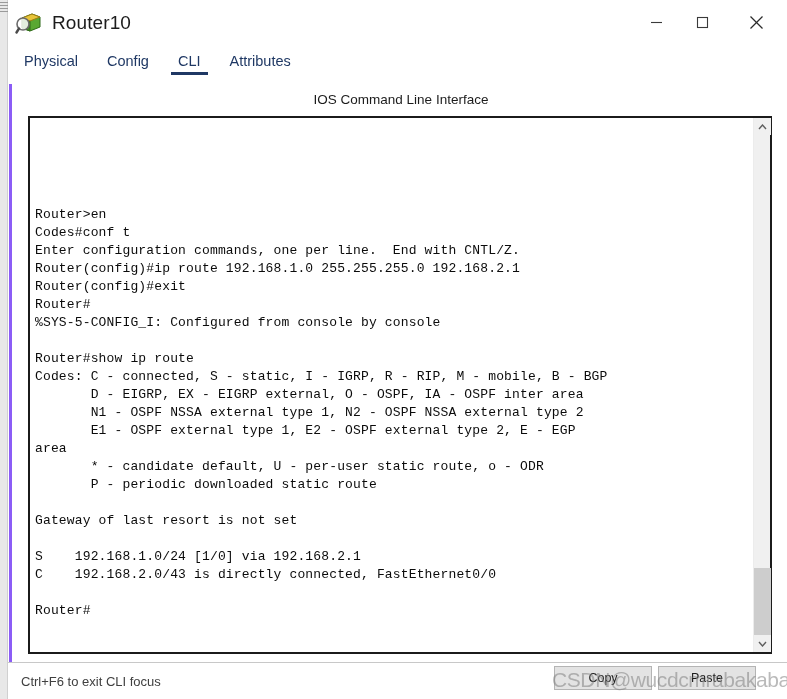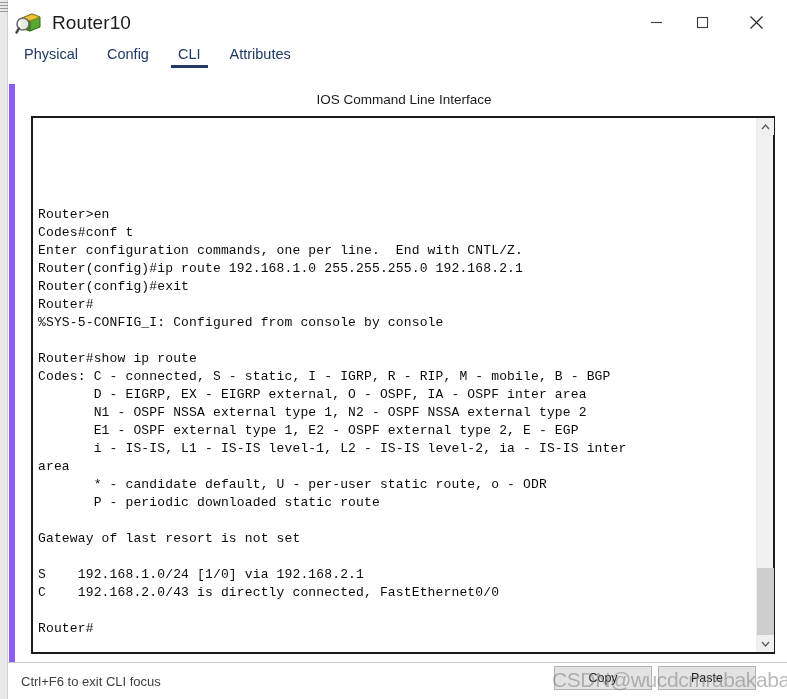--- a/index.html
+++ b/index.html
@@ -74,21 +74,21 @@
   .win-btn:last-child { width: 62px; }
   .win-btn svg { display: block; }
 
   
   .tabstrip {
     position: absolute;
     left: 22px; top: 46px;
     width: 765px; height: 38px;
     background: #ffffff;
     display: flex;
-    align-items: flex-start;
+    align-items: center;
   }
   .tab {
     position: relative;
     padding: 0 0 9px 0;
     margin-right: 29px;
     font-size: 14.5px;
     color: #1f3864;
     white-space: nowrap;
     cursor: default;
   }
@@ -101,21 +101,21 @@
     height: 3px;
     background: #1f3864;
   }
 
   
   .panel {
     position: absolute;
     left: 9px; top: 84px;
     width: 778px; height: 578px;
     background: #ffffff;
-    border-left: 6px solid #8b5cf6;
+    border-left: 3px solid #8b5cf6;
   }
   .panel-heading {
     position: absolute;
     left: 0; top: 8px;
     width: 778px;
     text-align: center;
     font-size: 13.5px;
     color: #1c1c1c;
   }
 
@@ -276,21 +276,20 @@
           <div class="term-line">Router(config)#ip route 192.168.1.0 255.255.255.0 192.168.2.1</div>
           <div class="term-line">Router(config)#exit</div>
           <div class="term-line">Router#</div>
           <div class="term-line">%SYS-5-CONFIG_I: Configured from console by console</div>
           <div class="term-line">&nbsp;</div>
           <div class="term-line">Router#show ip route</div>
           <div class="term-line">Codes: C - connected, S - static, I - IGRP, R - RIP, M - mobile, B - BGP</div>
           <div class="term-line">       D - EIGRP, EX - EIGRP external, O - OSPF, IA - OSPF inter area</div>
           <div class="term-line">       N1 - OSPF NSSA external type 1, N2 - OSPF NSSA external type 2</div>
           <div class="term-line">       E1 - OSPF external type 1, E2 - OSPF external type 2, E - EGP</div>
-          <div class="term-line">       i - IS-IS, L1 - IS-IS level-1, L2 - IS-IS level-2, ia - IS-IS inter</div>
           <div class="term-line">area</div>
           <div class="term-line">       * - candidate default, U - per-user static route, o - ODR</div>
           <div class="term-line">       P - periodic downloaded static route</div>
           <div class="term-line">&nbsp;</div>
           <div class="term-line">Gateway of last resort is not set</div>
           <div class="term-line">&nbsp;</div>
           <div class="term-line">S    192.168.1.0/24 [1/0] via 192.168.2.1</div>
           <div class="term-line">C    192.168.2.0/43 is directly connected, FastEthernet0/0</div>
           <div class="term-line">&nbsp;</div>
           <div class="term-line">Router#</div>

